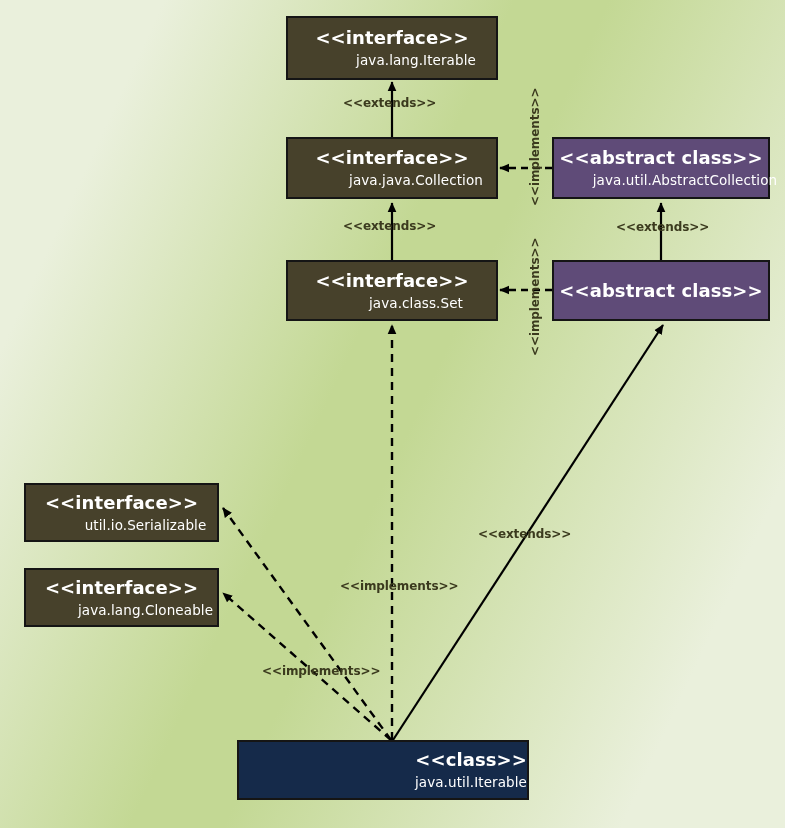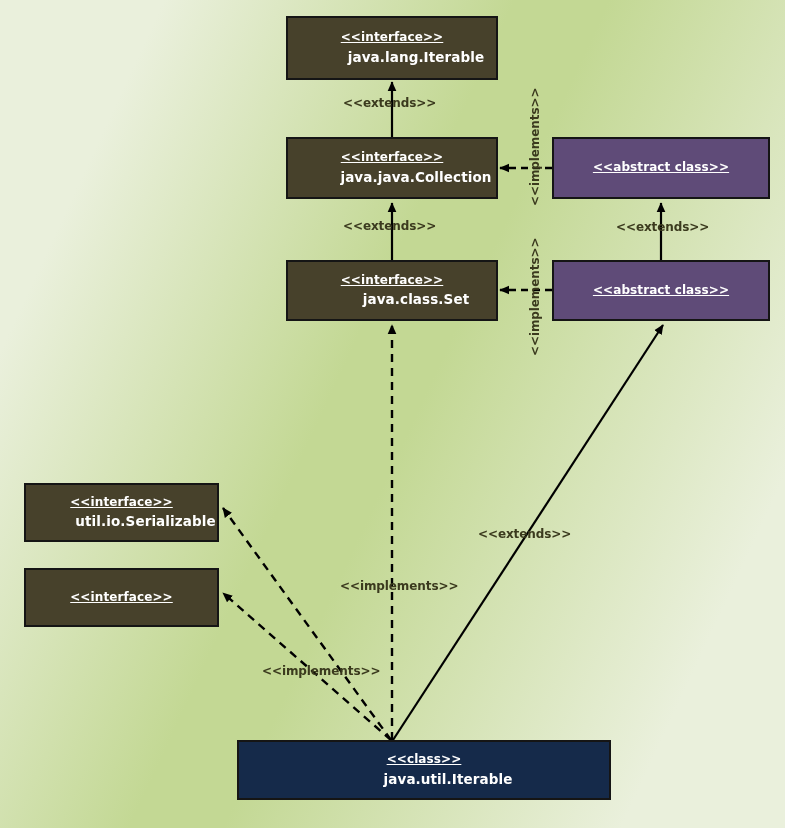--- a/index.html
+++ b/index.html
@@ -40,28 +40,27 @@
     border: 2px solid #151515;
     display: flex;
     flex-direction: column;
     align-items: center;
     justify-content: center;
     color: #ffffff;
     text-align: center;
     line-height: 1.28;
   }
   .node .stereo {
-    font-size: 12px;
+    font-size: 18px;
     font-weight: bold;
     letter-spacing: .1px;
-    text-decoration: underline;
   }
   .node .name {
     font-size: 13.5px;
-    font-weight: bold;
+    font-weight: normal;
     letter-spacing: .1px;
     margin-top: 3px;
     margin-left: 48px;
   }
   .n-interface  { background: #47412b; }
   .n-abstract   { background: #5f4b78; }
   .n-class      { background: #152a4a; }
 
   .edge-label {
     position: absolute;
@@ -121,41 +120,43 @@
     <span class="name">java.lang.Iterable</span>
   </div>
 
   <div class="node n-interface" style="left:286px; top:137px; width:212px; height:62px;">
     <span class="stereo">&lt;&lt;interface&gt;&gt;</span>
     <span class="name">java.java.Collection</span>
   </div>
 
   <div class="node n-abstract" style="left:552px; top:137px; width:218px; height:62px;">
     <span class="stereo">&lt;&lt;abstract class&gt;&gt;</span>
+    <span class="name">java.util.AbstractCollection</span>
   </div>
 
   <div class="node n-interface" style="left:286px; top:260px; width:212px; height:61px;">
     <span class="stereo">&lt;&lt;interface&gt;&gt;</span>
     <span class="name">java.class.Set</span>
   </div>
 
   <div class="node n-abstract" style="left:552px; top:260px; width:218px; height:61px;">
     <span class="stereo">&lt;&lt;abstract class&gt;&gt;</span>
   </div>
 
   <div class="node n-interface" style="left:24px; top:483px; width:195px; height:59px;">
     <span class="stereo">&lt;&lt;interface&gt;&gt;</span>
     <span class="name">util.io.Serializable</span>
   </div>
 
   <div class="node n-interface" style="left:24px; top:568px; width:195px; height:59px;">
     <span class="stereo">&lt;&lt;interface&gt;&gt;</span>
+    <span class="name">java.lang.Cloneable</span>
   </div>
 
-  <div class="node n-class" style="left:237px; top:740px; width:374px; height:60px;">
+  <div class="node n-class" style="left:237px; top:740px; width:292px; height:60px;align-items:flex-end;">
     <span class="stereo">&lt;&lt;class&gt;&gt;</span>
     <span class="name">java.util.Iterable</span>
   </div>
 
   <div class="edge-label" style="left:343px; top:96px;">&lt;&lt;extends&gt;&gt;</div>
 
   <div class="edge-label" style="left:343px; top:219px;">&lt;&lt;extends&gt;&gt;</div>
 
   <div class="edge-label vertical" style="left:528px; top:206px;">&lt;&lt;implements&gt;&gt;</div>
 

